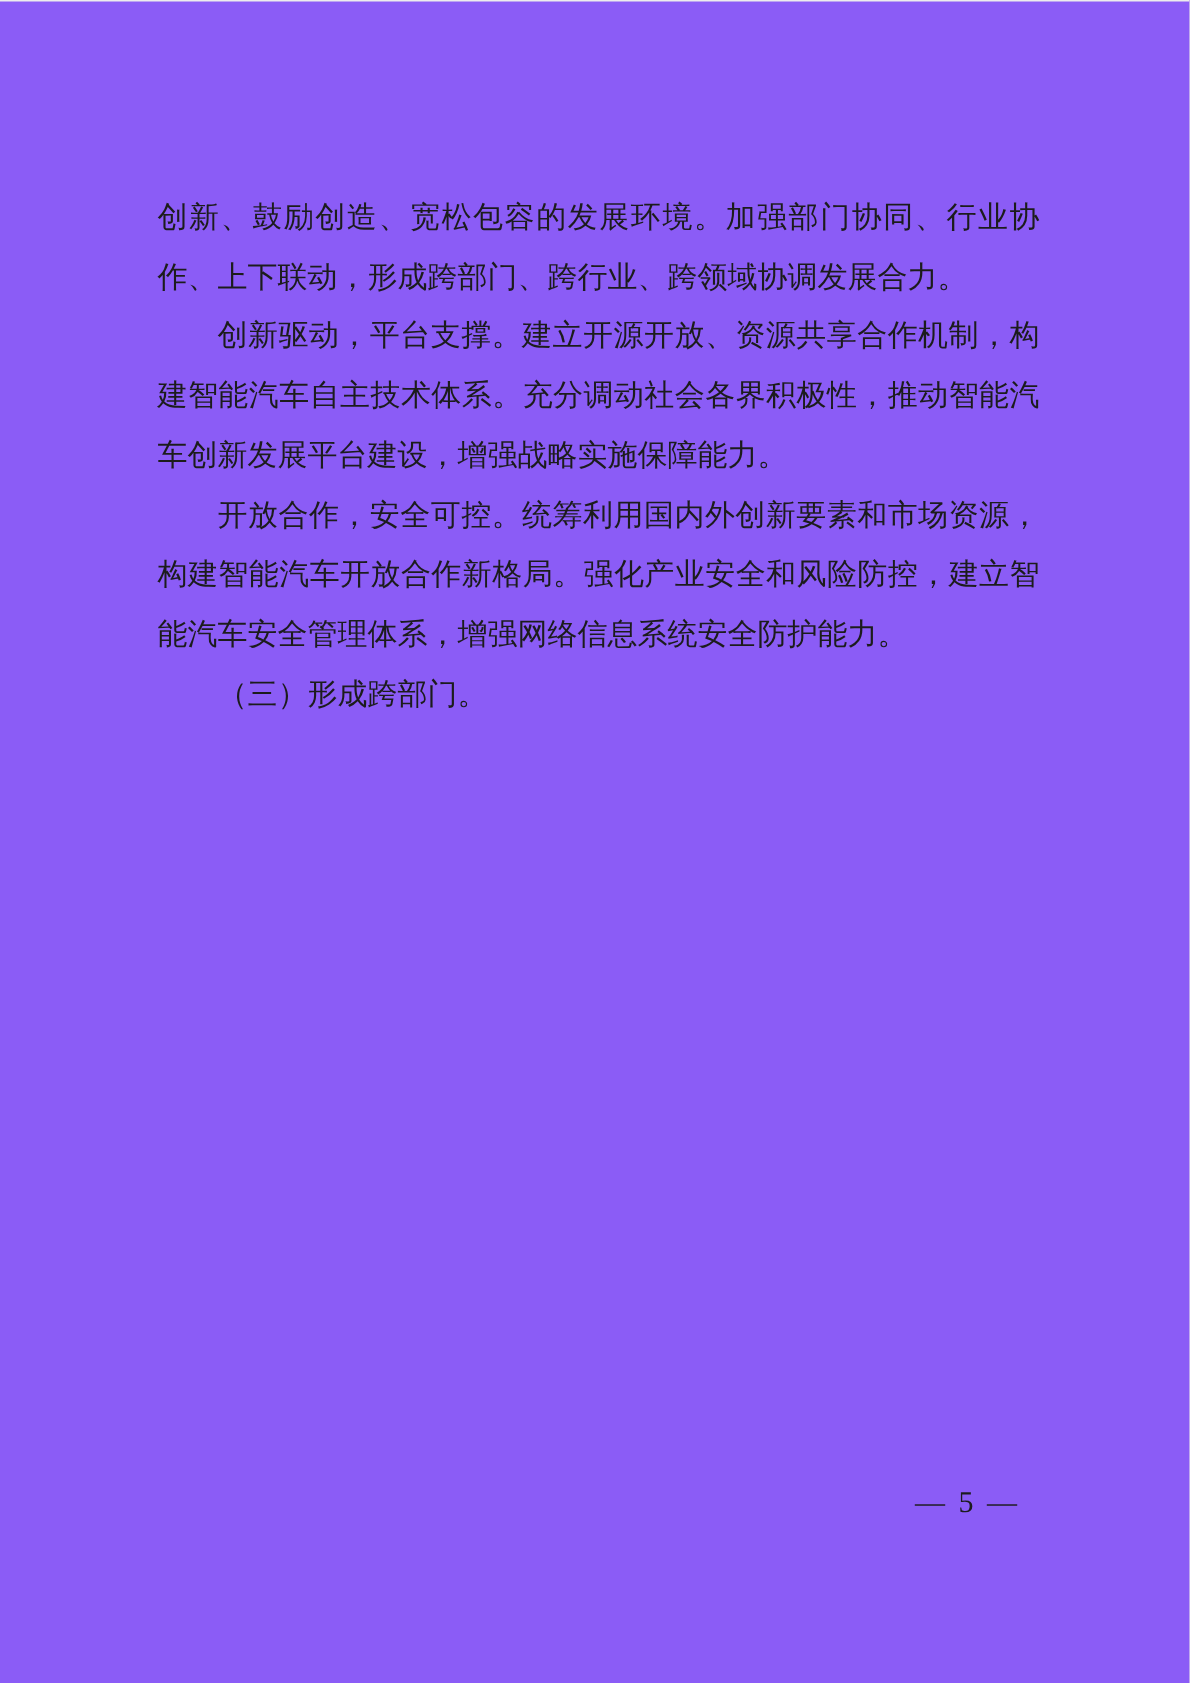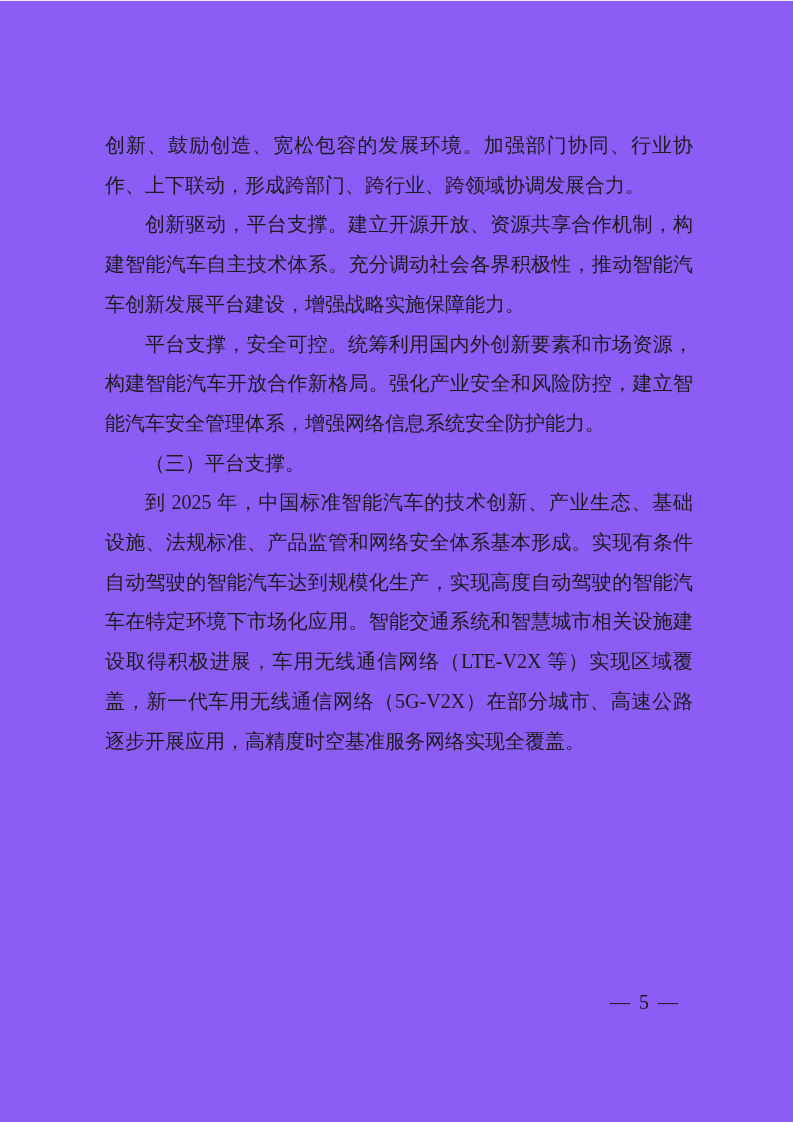--- a/index.html
+++ b/index.html
@@ -55,24 +55,23 @@
 
 <div class="page">
 
   <div class="content">
 
     <p class="para"><span class="lead"></span><span>创新、鼓励创造、宽松包容的发展环境。加强部门协同、行业协作、上下联动，形成跨部门、跨行业、跨领域协调发展合力。</span></p>
 
     <p class="para indent"><span class="lead">创新驱动，平台支撑。</span><span>建立开源开放、资源共享合作机制，构建智能汽车自主技术体系。充分调动社会各界积极性，推动智能汽车创新发展平台建设，增强战略实施保障能力。</span></p>
 
 
-    <p class="para indent"><span class="lead">平台支撑，安全可控。</span><span>统筹利用国内外创新要素和市场资源，构建智能汽车开放合作新格局。强化产业安全和风险防控，建立智能汽车安全管理体系，增强网络信息系统安全防护能力。</span></p>
+    <p class="para indent"><span class="lead">开放合作，安全可控。</span><span>统筹利用国内外创新要素和市场资源，构建智能汽车开放合作新格局。强化产业安全和风险防控，建立智能汽车安全管理体系，增强网络信息系统安全防护能力。</span></p>
 
-    <p class="para indent"><span class="lead">（三）平台支撑。</span><span></span></p>
+    <p class="para indent"><span class="lead">（三）形成跨部门。</span><span></span></p>
 
-    <p class="para indent"><span class="lead"></span><span>到 2025 年，中国标准智能汽车的技术创新、产业生态、基础设施、法规标准、产品监管和网络安全体系基本形成。实现有条件自动驾驶的智能汽车达到规模化生产，实现高度自动驾驶的智能汽车在特定环境下市场化应用。智能交通系统和智慧城市相关设施建设取得积极进展，车用无线通信网络（LTE-V2X 等）实现区域覆盖，新一代车用无线通信网络（5G-V2X）在部分城市、高速公路逐步开展应用，高精度时空基准服务网络实现全覆盖。</span></p>
 
 
   </div>
 
   <div class="page-number">— 5 —</div>
 
 </div>
 
 </body></html>

